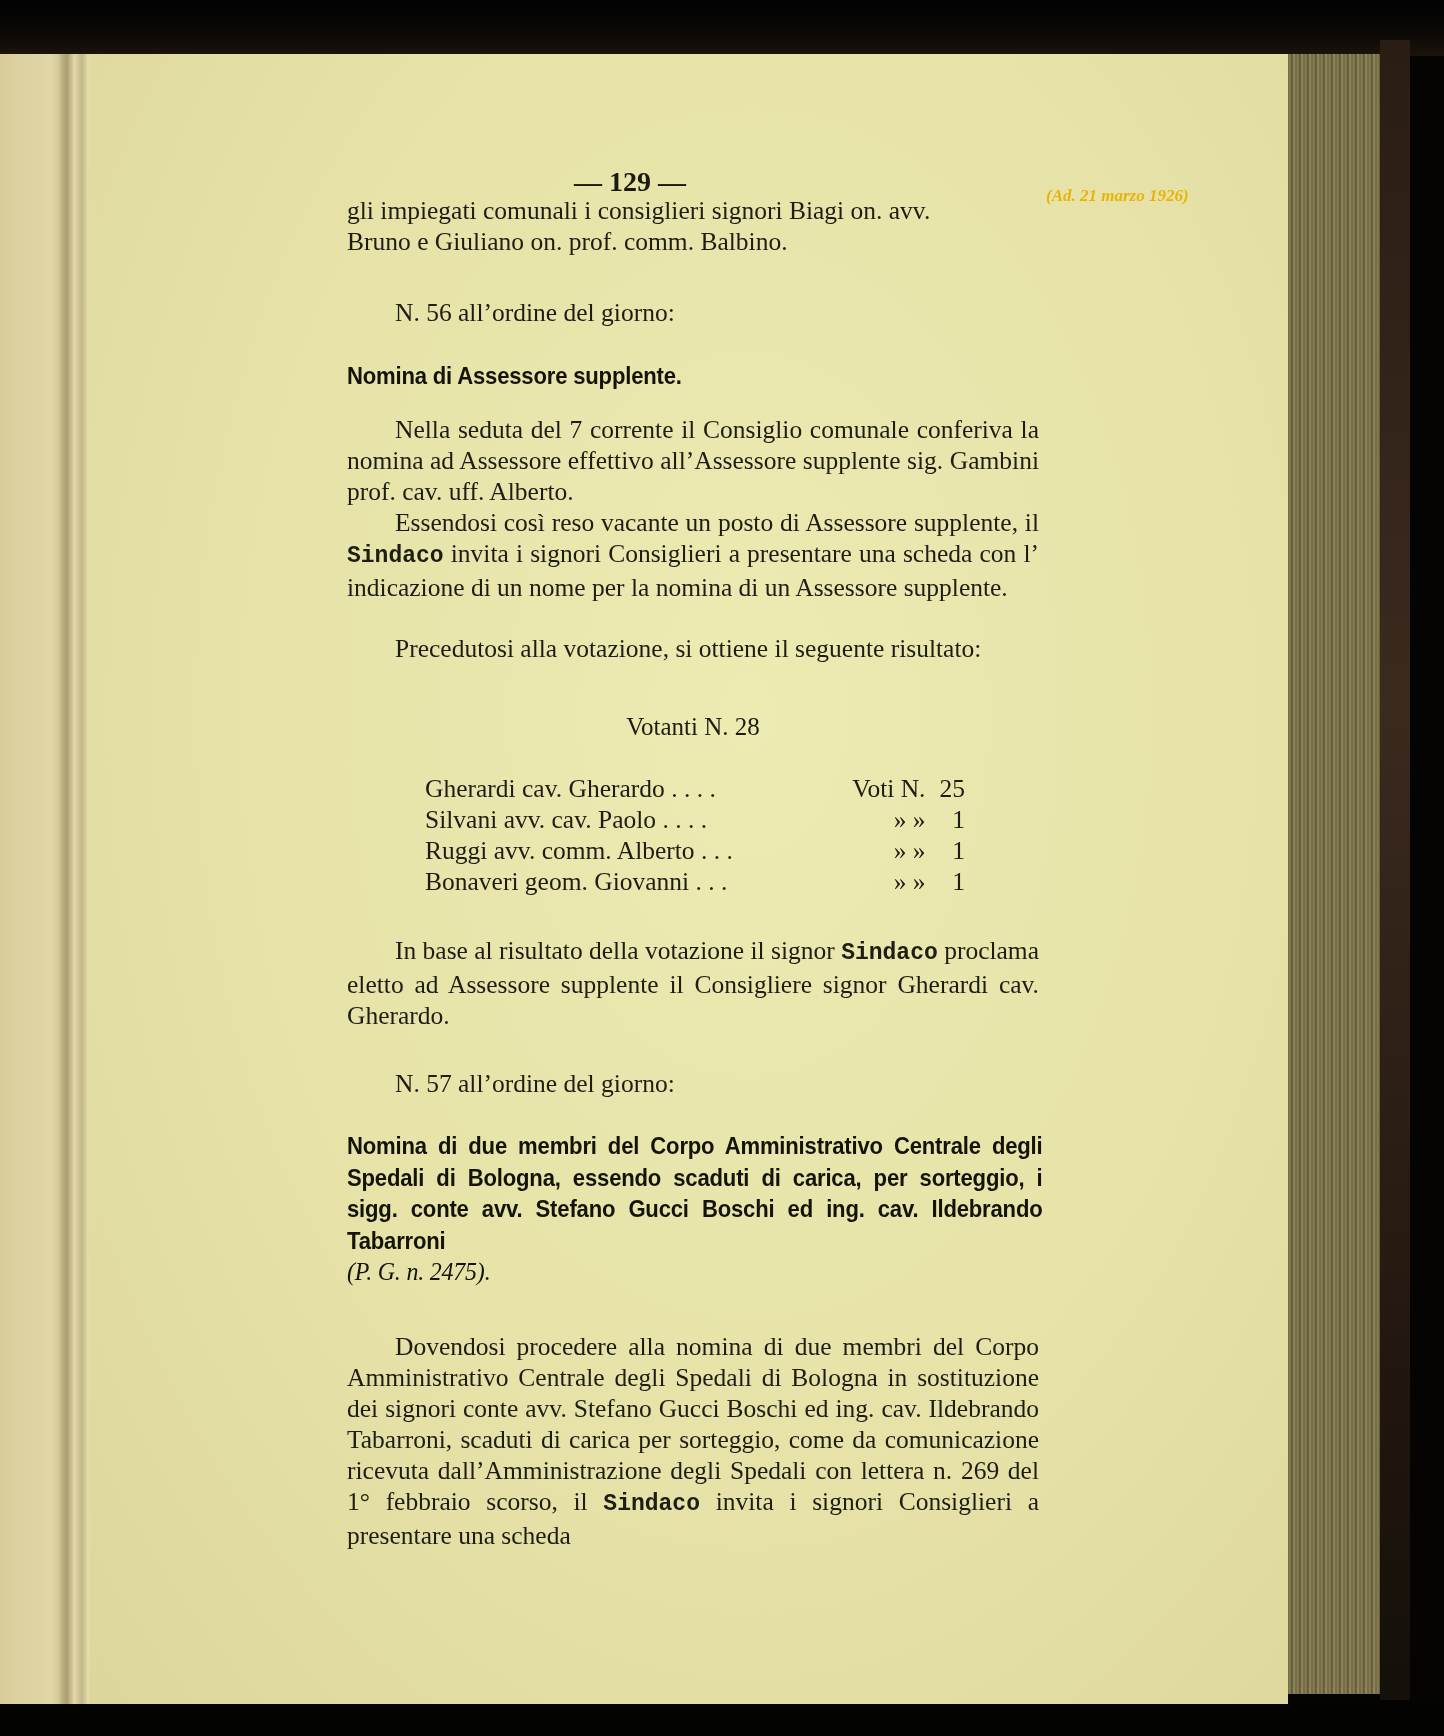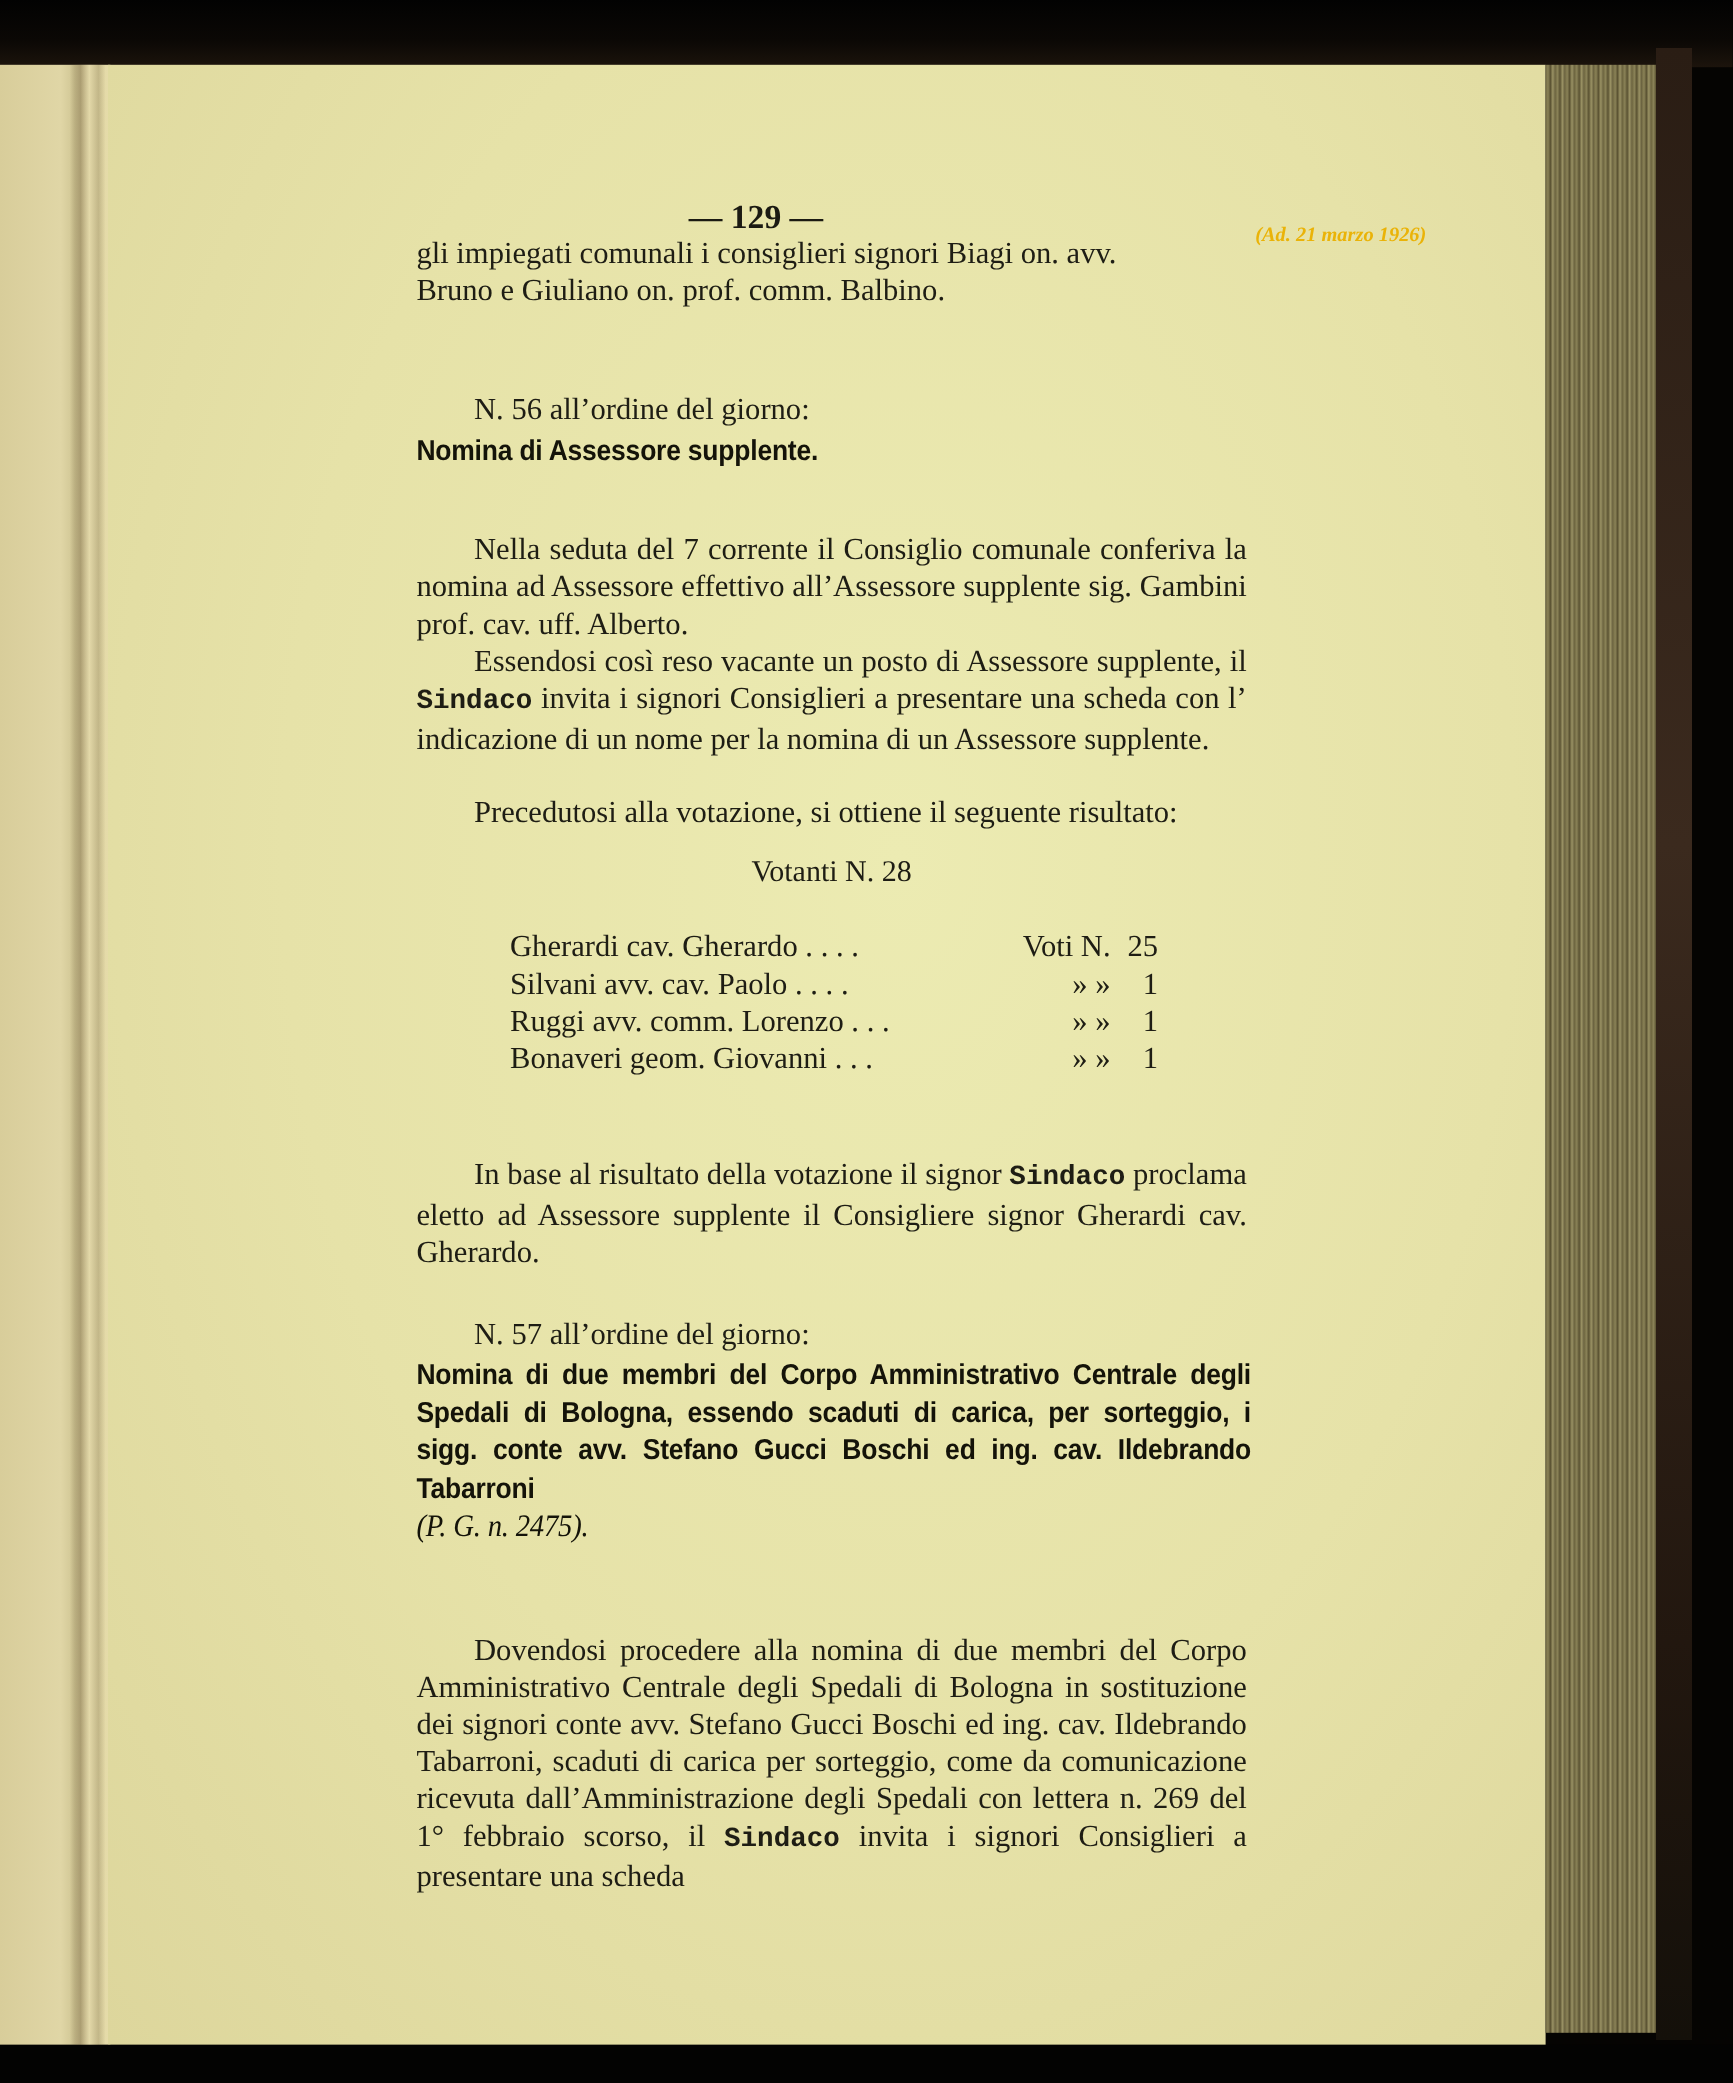--- a/index.html
+++ b/index.html
@@ -43,21 +43,21 @@
   .margin-note {
     position:absolute; left:1046px; top:186px;
     font-family:"Liberation Serif", serif; font-style:italic; font-weight:bold; font-size:17px; color:#eab308;
     white-space:nowrap;
   }
   .text {
     position:absolute; left:347px; width:692px;
     font-family:"Liberation Serif", serif; font-size:25.5px; line-height:31px; color:#1e1d14;
     text-align:justify;
   }
-  .indent { text-indent:48px;margin-top:28px; }
+  .indent { text-indent:48px; }
   .heading {
     position:absolute; left:347px; width:695px;
     font-family:"Liberation Sans", sans-serif; font-weight:bold; font-size:24px; line-height:31.5px;
     color:#141309; letter-spacing:-0.2px; transform:scaleX(0.92); transform-origin:left top;
   }
   .heading.long { width:756px; text-align:justify; }
   .center-line {
     position:absolute; left:347px; width:692px; text-align:center;
     font-family:"Liberation Serif", serif; font-size:25px; color:#1e1d14;
   }
@@ -110,21 +110,21 @@
     <td>Gherardi cav. Gherardo . . . .</td>
     <td class="lbl">Voti N.</td>
     <td class="val">25</td>
   </tr>
   <tr>
     <td>Silvani avv. cav. Paolo . . . .</td>
     <td class="lbl">»   »</td>
     <td class="val">1</td>
   </tr>
   <tr>
-    <td>Ruggi avv. comm. Lorenzo . . .</td>
+    <td>Ruggi avv. comm. Alberto . . .</td>
     <td class="lbl">»   »</td>
     <td class="val">1</td>
   </tr>
   <tr>
     <td>Bonaveri geom. Giovanni . . .</td>
     <td class="lbl">»   »</td>
     <td class="val">1</td>
   </tr>
 </tbody>
   </table>

